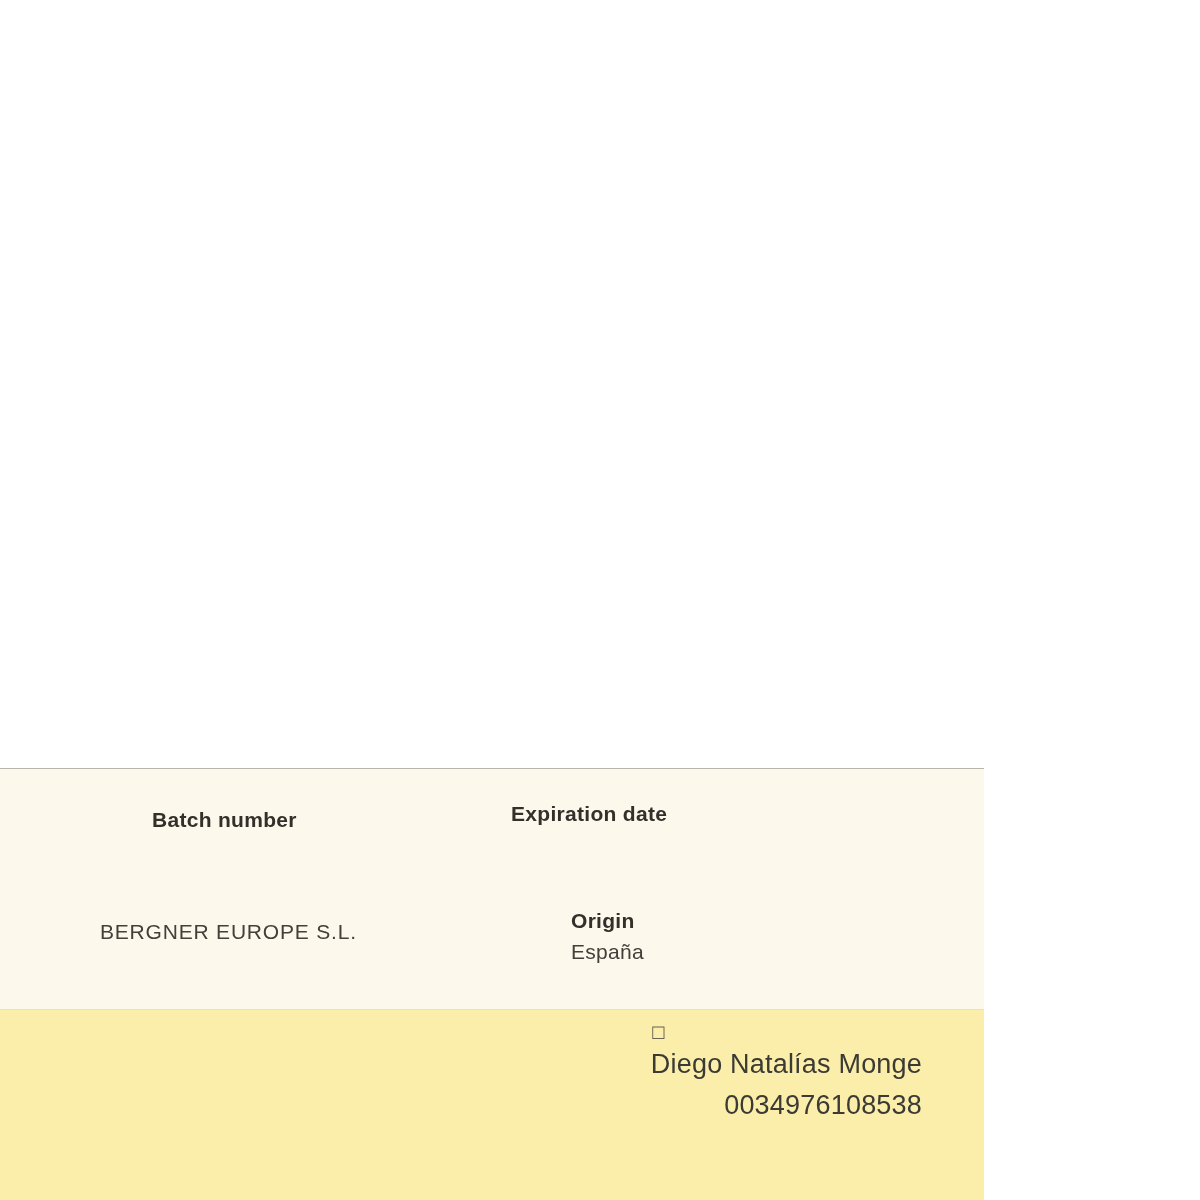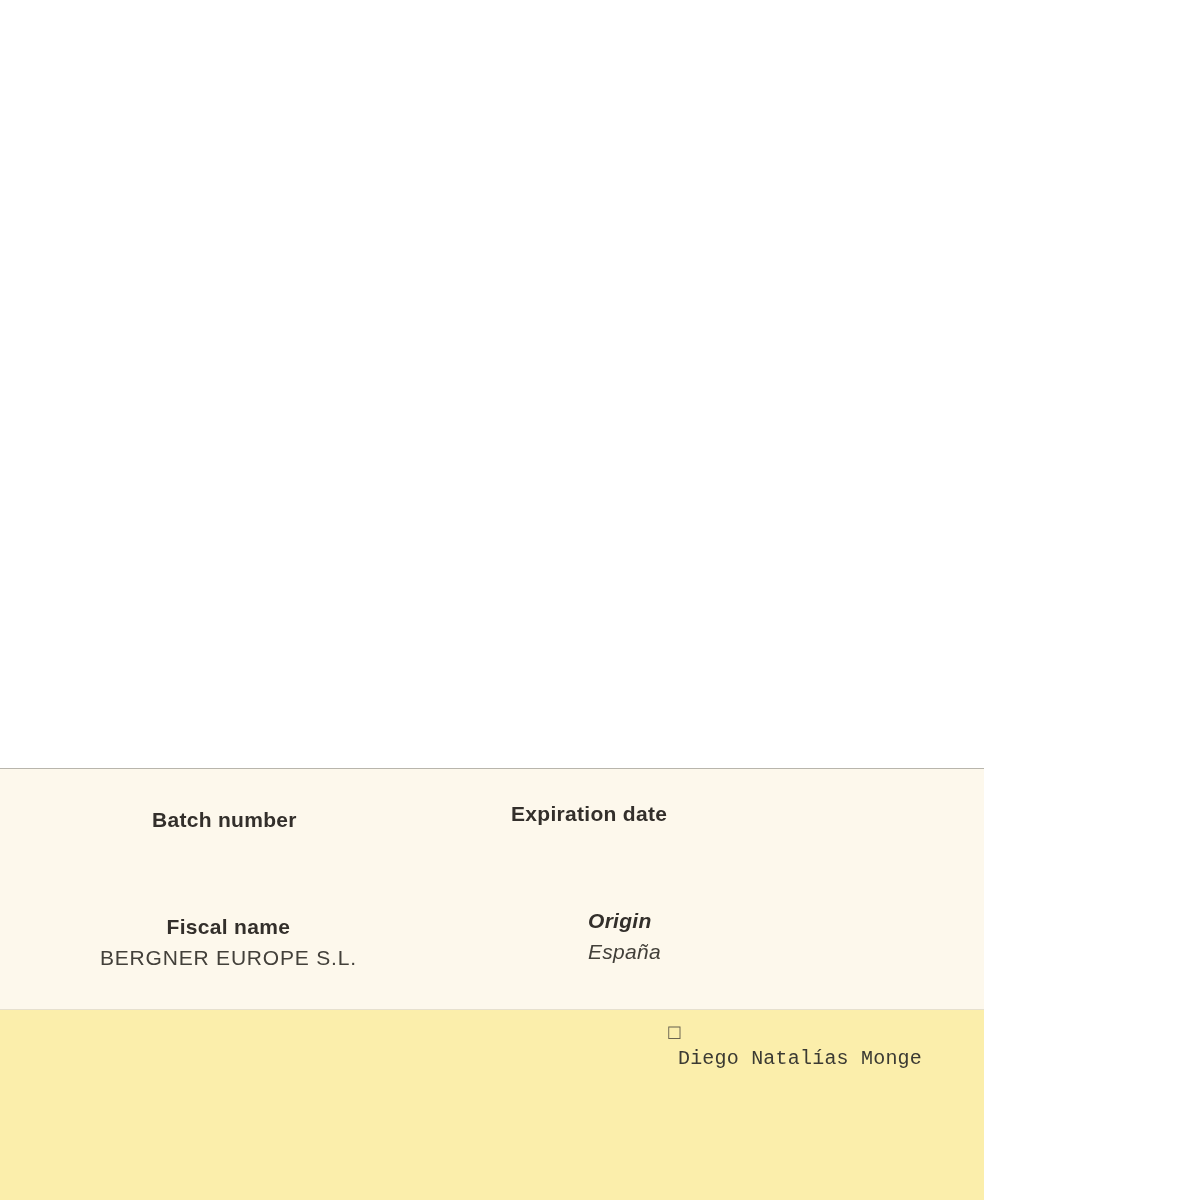--- a/index.html
+++ b/index.html
@@ -50,21 +50,21 @@
     color: #43403a;
     line-height: 1.35;
     margin-top: 4px;
   }
   .field-value.wide {
     letter-spacing: 0.8px;
   }
   #field-batch   { left: 152px; top: 38px; }
   #field-expiry  { left: 503px; top: 32px; margin-left: 8px; }
   #field-fiscal  { left: 100px; top: 145px; }
-  #field-origin  { left: 588px; top: 139px; font-style: italic; }
+  #field-origin  { left: 571px; top: 139px; }
   #field-fiscal .field-label { text-align: center; display: block; }
 
   
   .footer {
     flex: 1 1 auto;
     background: #fbeeab;
     position: relative;
   }
   .contact {
     position: absolute;
@@ -76,25 +76,24 @@
   .contact-icon {
     display: block;
     font-size: 17px;
     color: #6a6450;
     height: 20px;
     line-height: 20px;
     margin-right: 240px;
     text-align: left;
   }
   .contact-line {
-    font-size: 20px;
+    font-size: 27px;
     letter-spacing: 0.2px;
     color: #3b3a33;
     display: block;
-    font-family: Liberation Mono, monospace;
   }
 </style>
 </head>
 <body>
 
 <div class="page">
 
   <div class="blank-area"></div>
 
   <div class="info-panel">
@@ -103,31 +102,31 @@
       <div class="field-label">Batch number</div>
       <div class="field-value"></div>
     </div>
 
     <div class="field" id="field-expiry">
       <div class="field-label">Expiration date</div>
       <div class="field-value"></div>
     </div>
 
     <div class="field" id="field-fiscal">
-      <div class="field-label">Fiscal name</div>
       <div class="field-value wide">BERGNER EUROPE S.L.</div>
     </div>
 
     <div class="field" id="field-origin">
       <div class="field-label">Origin</div>
       <div class="field-value">España</div>
     </div>
 
   </div>
 
   <div class="footer">
     <div class="contact">
       <span class="contact-icon">☐</span>
       <span class="contact-line">Diego Natalías Monge</span>
+      <span class="contact-line">0034976108538</span>
     </div>
   </div>
 
 </div>
 
 </body></html>

